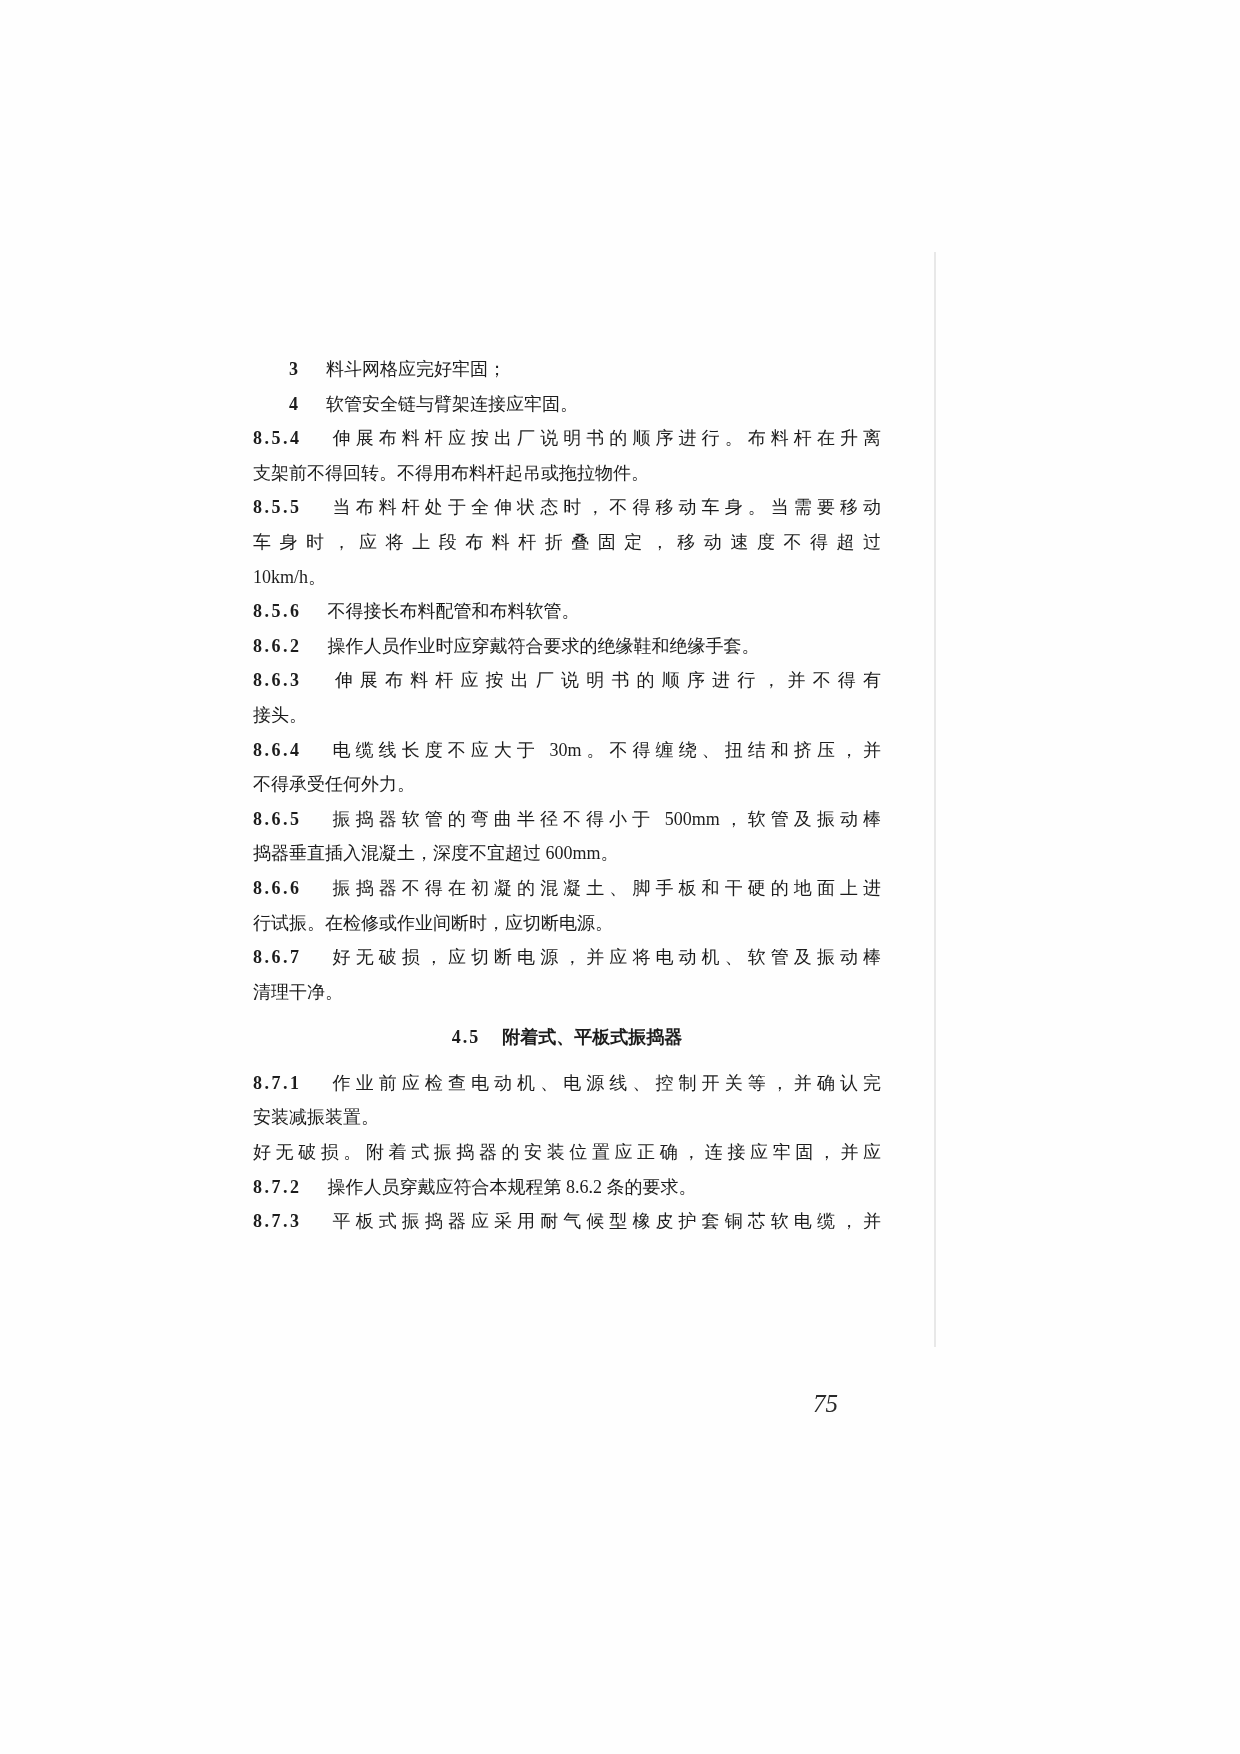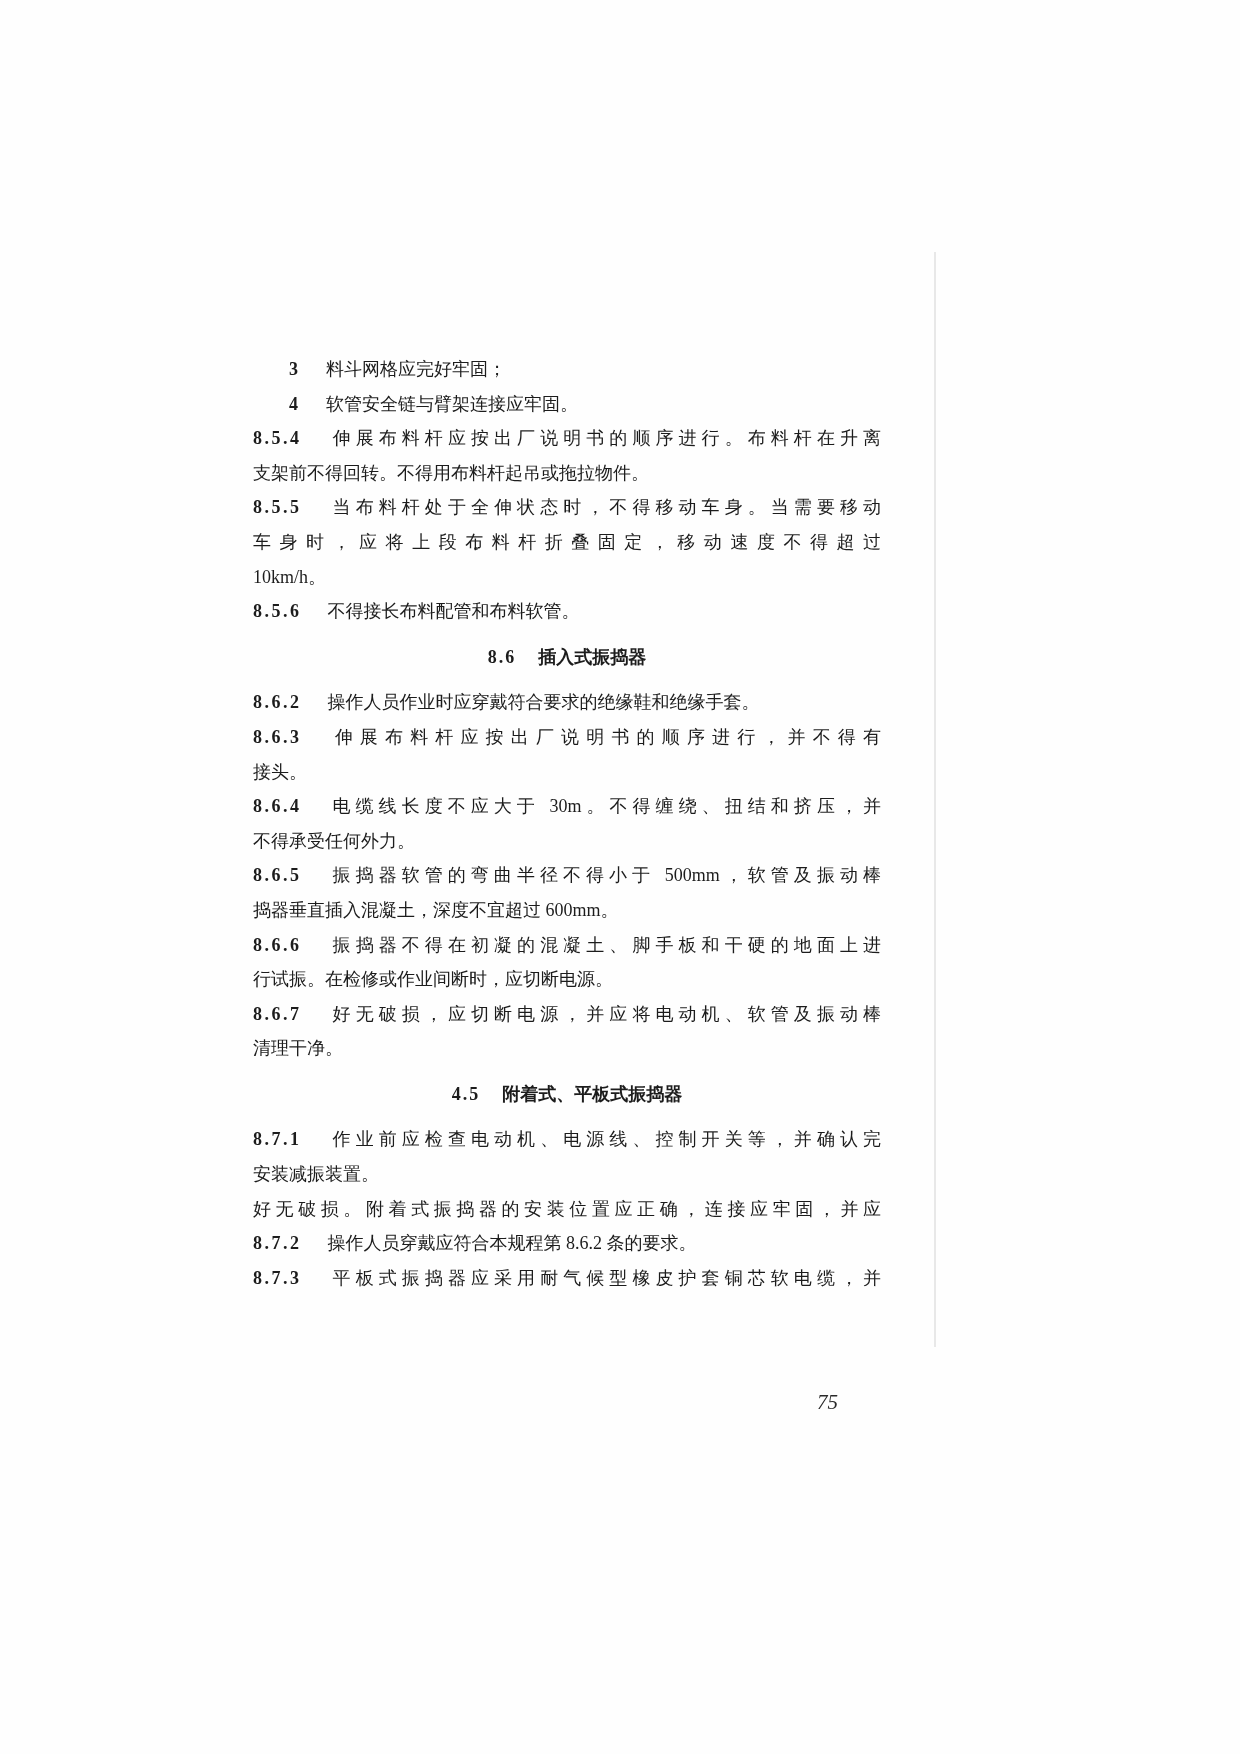--- a/index.html
+++ b/index.html
@@ -75,21 +75,21 @@
   .heading .num {
     letter-spacing: 2px;
     margin-right: 22px;
   }
   .page-number {
     position: absolute;
     left: 210px;
     top: 1390px;
     width: 628px;
     text-align: right;
-    font-size: 21px;
+    font-size: 25px;
     font-style: italic;
     color: #2a2a2a;
   }
 </style>
 </head>
 <body>
 
 <div class="page">
 
   <div class="scan-line"></div>
@@ -106,21 +106,20 @@
     <div class="line"><span>支架前不得回转。不得用布料杆起吊或拖拉物件。</span></div>
 
     <div class="line justify"><span class="num">8.5.5</span><span>当布料杆处于全伸状态时，不得移动车身。当需要移动</span></div>
 
     <div class="line justify"><span>车身时，应将上段布料杆折叠固定，移动速度不得超过</span></div>
 
     <div class="line"><span>10km/h。</span></div>
 
     <div class="line"><span class="num">8.5.6</span><span>不得接长布料配管和布料软管。</span></div>
 
-    <div class="line heading"><span class="num">8.6</span><span>插入式振捣器</span></div>
 
 
 
     <div class="line"><span class="num">8.6.2</span><span>操作人员作业时应穿戴符合要求的绝缘鞋和绝缘手套。</span></div>
 
     <div class="line justify"><span class="num">8.6.3</span><span>伸展布料杆应按出厂说明书的顺序进行，并不得有</span></div>
 
     <div class="line"><span>接头。</span></div>
 
     <div class="line justify"><span class="num">8.6.4</span><span>电缆线长度不应大于 30m。不得缠绕、扭结和挤压，并</span></div>

